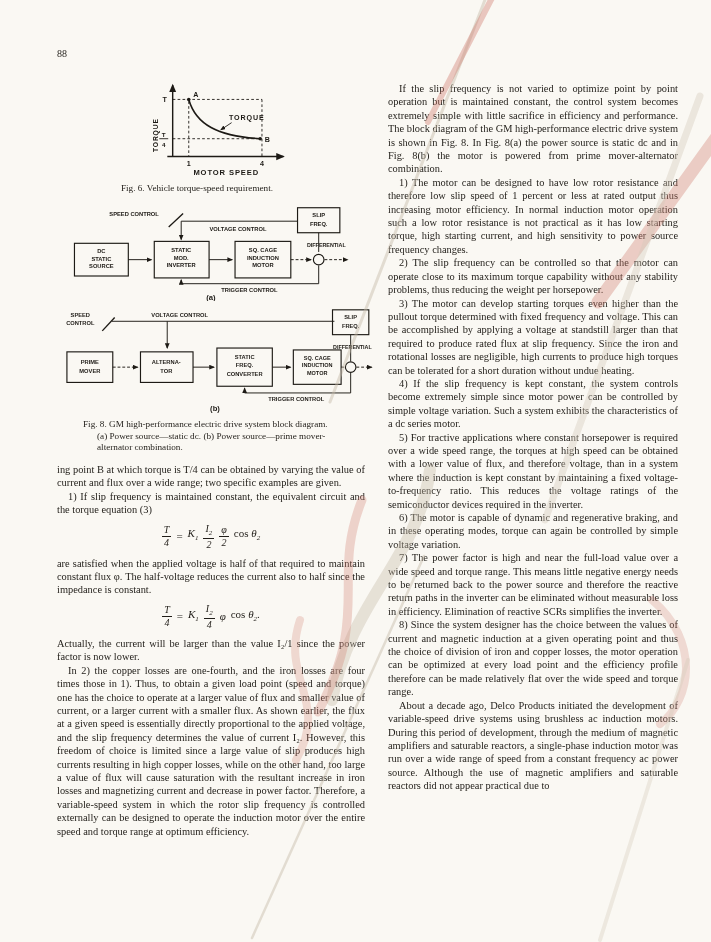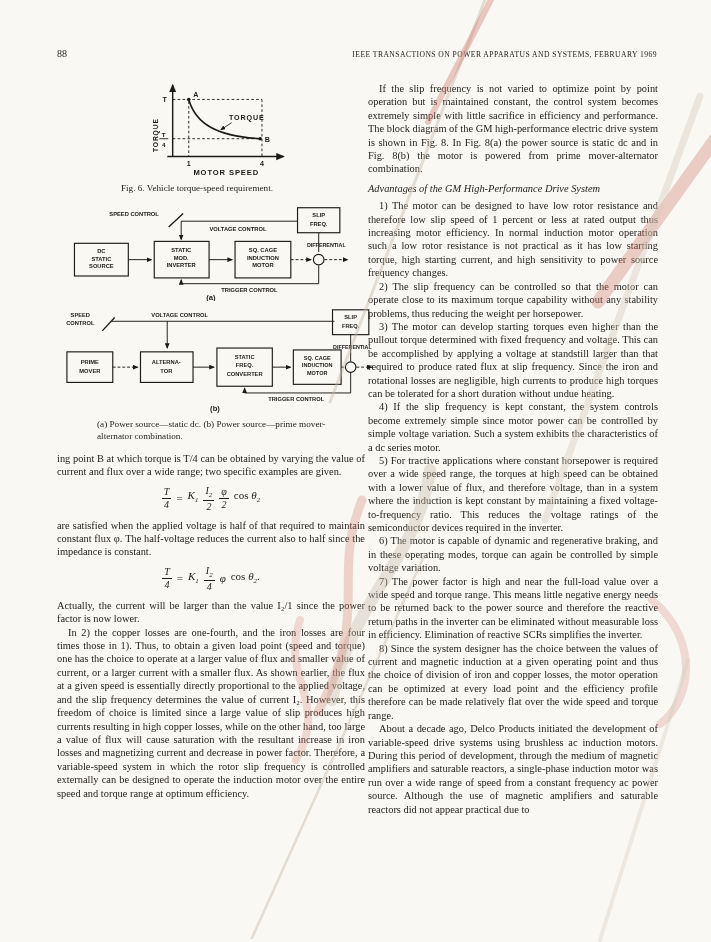--- a/index.html
+++ b/index.html
@@ -10,21 +10,21 @@
     color:#201d18;
   }
   .page{position:absolute;inset:0;}
   
   .header{position:absolute;top:48px;left:57px;right:54px;display:flex;justify-content:space-between;align-items:baseline;}
   .pageno{font-size:10px;}
   .journal{font-size:7.6px;letter-spacing:.45px;}
   
   .col{position:absolute;font-size:10.4px;line-height:13.4px;text-align:justify;}
   .col-left{left:57px;top:78px;width:308px;}
-  .col-right{left:368px;top:82px;width:290px;}
+  .col-right{left:388px;top:82px;width:290px;}
   p{margin:0;}
   p.ind{text-indent:11px;}
   
   .figwrap{text-align:center;}
   svg text{font-family:"Liberation Sans","DejaVu Sans",sans-serif;font-weight:bold;fill:#1d1a15;}
   .figcaption{font-size:9.2px;line-height:11.2px;text-align:center;text-indent:0;margin-top:2px;}
   .fig8cap{font-size:9.2px;line-height:11.2px;text-align:left;margin-top:3px;padding-left:26px;}
   .fig8cap .capline2{padding-left:14px;}
   
   .subhead{font-style:italic;margin:6px 0 4px 0;text-indent:0;}
@@ -41,21 +41,20 @@
   
   .wm{position:absolute;inset:0;pointer-events:none;}
 </style>
 </head>
 <body>
 
 <div class="page">
 
   <div class="header">
     <span class="pageno">88</span>
-    <span class="journal">IEEE TRANSACTIONS ON POWER APPARATUS AND SYSTEMS, FEBRUARY 1969</span>
   </div>
 
   <div class="col col-left">
 
     <div class="figwrap" style="margin-left:60px;width:206px;">
       <svg width="206" height="100" viewBox="0 0 230 112">
         <defs>
           <marker id="ah7" markerWidth="7" markerHeight="7" refX="5" refY="2.5" orient="auto">
             <polygon points="0,0 6,2.5 0,5" fill="#1d1a15"></polygon>
           </marker>
@@ -178,26 +177,28 @@
 
         <line x1="307" y1="70" x2="307" y2="91" stroke="#1d1a15" stroke-width="1"></line>
         <line x1="307" y1="91" x2="196" y2="91" stroke="#1d1a15" stroke-width="1"></line>
         <line x1="196" y1="91" x2="196" y2="86" stroke="#1d1a15" stroke-width="1" marker-end="url(#ah8b)"></line>
         <text x="250" y="99" font-size="6" text-anchor="middle">TRIGGER CONTROL</text>
         <text x="165" y="110" font-size="8" font-weight="normal" font-family="Liberation Serif,serif" text-anchor="middle">(b)</text>
       </svg>
     </div>
 
     <div class="fig8cap">
+      <div>Fig. 8.   GM high-performance electric drive system block diagram.</div>
       <div class="capline2">(a) Power source—static dc. (b) Power source—prime mover-</div>
       <div class="capline2">alternator combination.</div>
     </div>
 
     <div style="margin-top:10px;">
       <p>ing point B at which torque is T/4 can be obtained by varying the value of current and flux over a wide range; two specific examples are given.</p>
+      <p class="ind">1) If slip frequency is maintained constant, the equivalent circuit and the torque equation (3)</p>
 
       <div class="equation">
         <span class="frac">
             <span class="fnum">T</span>
             <span class="fbar"></span>
             <span class="fden">4</span>
           </span>
         <span class="eqop">=</span>
         <span><i>K</i><sub>1</sub></span>
         <span class="frac">
@@ -232,21 +233,20 @@
         <span class="etrail"><span class="cosword">cos</span>&nbsp;<i>θ</i><sub>2</sub><span class="cosword">.</span></span>
       </div>
 
       <p>Actually, the current will be larger than the value I₂/1 since the power factor is now lower.</p>
       <p class="ind">In 2) the copper losses are one-fourth, and the iron losses are four times those in 1). Thus, to obtain a given load point (speed and torque) one has the choice to operate at a larger value of flux and smaller value of current, or a larger current with a smaller flux. As shown earlier, the flux at a given speed is essentially directly proportional to the applied voltage, and the slip frequency determines the value of current I₂. However, this freedom of choice is limited since a large value of slip produces high currents resulting in high copper losses, while on the other hand, too large a value of flux will cause saturation with the resultant increase in iron losses and magnetizing current and decrease in power factor. Therefore, a variable-speed system in which the rotor slip frequency is controlled externally can be designed to operate the induction motor over the entire speed and torque range at optimum efficiency.</p>
     </div>
   </div>
 
   <div class="col col-right">
     <p class="ind">If the slip frequency is not varied to optimize point by point operation but is maintained constant, the control system becomes extremely simple with little sacrifice in efficiency and performance. The block diagram of the GM high-performance electric drive system is shown in Fig. 8. In Fig. 8(a) the power source is static dc and in Fig. 8(b) the motor is powered from prime mover-alternator combination.</p>
-    <p class="subhead">Advantages of the GM High-Performance Drive System</p>
     <p class="ind">1) The motor can be designed to have low rotor resistance and therefore low slip speed of 1 percent or less at rated output thus increasing motor efficiency. In normal induction motor operation such a low rotor resistance is not practical as it has low starting torque, high starting current, and high sensitivity to power source frequency changes.</p>
     <p class="ind">2) The slip frequency can be controlled so that the motor can operate close to its maximum torque capability without any stability problems, thus reducing the weight per horsepower.</p>
     <p class="ind">3) The motor can develop starting torques even higher than the pullout torque determined with fixed frequency and voltage. This can be accomplished by applying a voltage at standstill larger than that required to produce rated flux at slip frequency. Since the iron and rotational losses are negligible, high currents to produce high torques can be tolerated for a short duration without undue heating.</p>
     <p class="ind">4) If the slip frequency is kept constant, the system controls become extremely simple since motor power can be controlled by simple voltage variation. Such a system exhibits the characteristics of a dc series motor.</p>
     <p class="ind">5) For tractive applications where constant horsepower is required over a wide speed range, the torques at high speed can be obtained with a lower value of flux, and therefore voltage, than in a system where the induction is kept constant by maintaining a fixed voltage-to-frequency ratio. This reduces the voltage ratings of the semiconductor devices required in the inverter.</p>
     <p class="ind">6) The motor is capable of dynamic and regenerative braking, and in these operating modes, torque can again be controlled by simple voltage variation.</p>
     <p class="ind">7) The power factor is high and near the full-load value over a wide speed and torque range. This means little negative energy needs to be returned back to the power source and therefore the reactive return paths in the inverter can be eliminated without measurable loss in efficiency. Elimination of reactive SCRs simplifies the inverter.</p>
     <p class="ind">8) Since the system designer has the choice between the values of current and magnetic induction at a given operating point and thus the choice of division of iron and copper losses, the motor operation can be optimized at every load point and the efficiency profile therefore can be made relatively flat over the wide speed and torque range.</p>
     <p class="ind">About a decade ago, Delco Products initiated the development of variable-speed drive systems using brushless ac induction motors. During this period of development, through the medium of magnetic amplifiers and saturable reactors, a single-phase induction motor was run over a wide range of speed from a constant frequency ac power source. Although the use of magnetic amplifiers and saturable reactors did not appear practical due to</p>
   </div>

